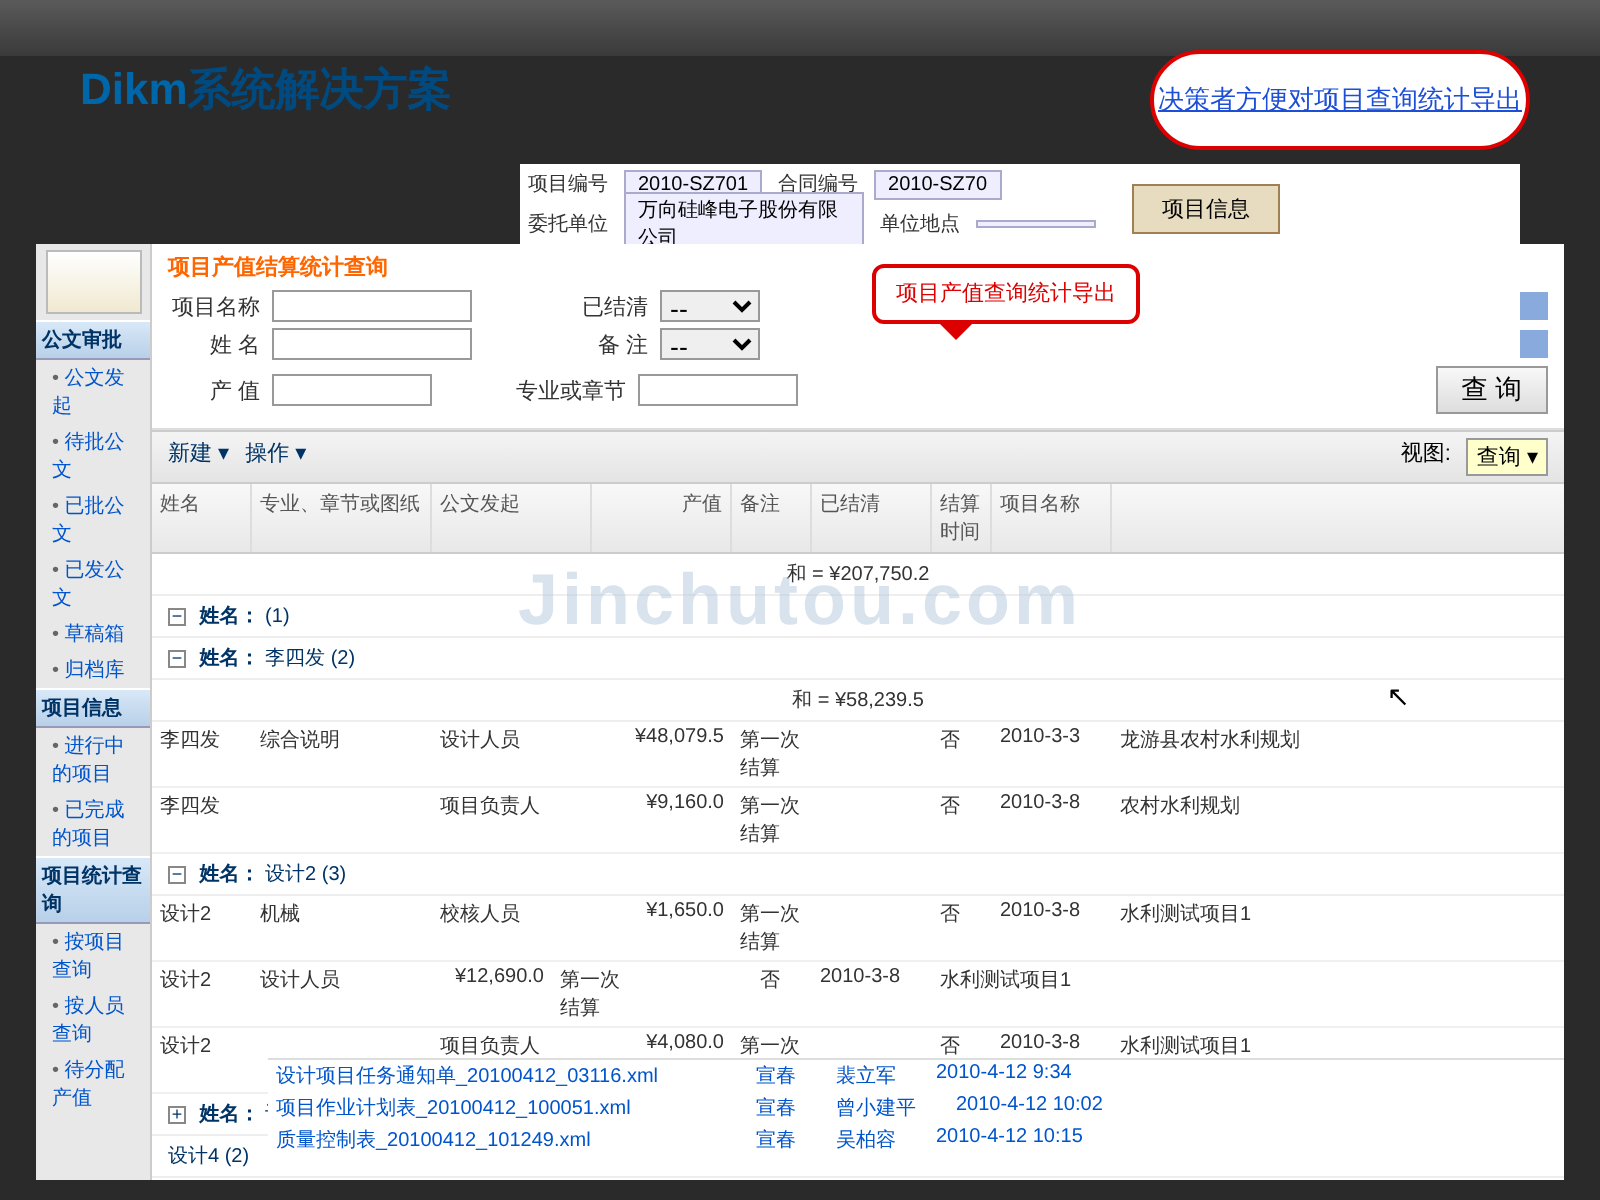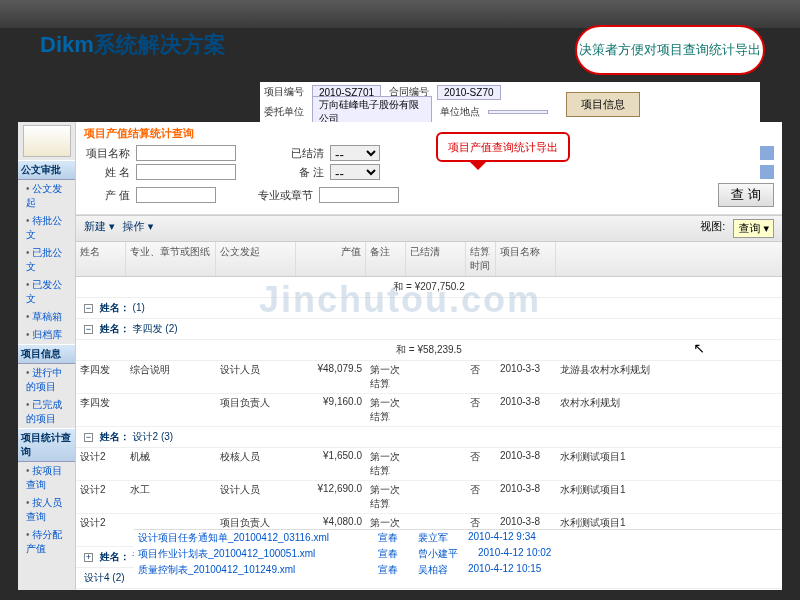--- a/index.html
+++ b/index.html
@@ -5,21 +5,21 @@
   * { box-sizing: border-box; margin: 0; padding: 0; }
   body { font-family: "Microsoft YaHei", Arial, sans-serif; font-size: 11px; background: #2a2a2a; width: 800px; height: 600px; overflow: hidden; position: relative; }
   
   .header-bar { position: absolute; top: 0; left: 0; right: 0; height: 28px; background: linear-gradient(#5a5a5a, #3a3a3a); }
   
   .title-area { position: absolute; top: 30px; left: 40px; right: 40px; height: 50px; }
   .main-title { font-size: 22px; font-weight: bold; color: #004a80; }
   .title-blue { color: #0066aa; }
   
   .cloud-bubble { position: absolute; top: 15px; right: 20px; width: 220px; height: 65px; }
-  .cloud-main { position: absolute; left: 15px; top: 10px; width: 190px; height: 50px; background: #fff; border: 2px solid #d00; border-radius: 30px; display: flex; align-items: center; justify-content: center; text-align: center; color: #0f766e; font-size: 13px; line-height: 1.3; }
+  .cloud-main { position: absolute; left: 15px; top: 10px; width: 190px; height: 50px; background: #fff; border: 2px solid #d00; border-radius: 30px; display: flex; align-items: center; justify-content: center; text-align: center; color: #1d4ed8; font-size: 13px; line-height: 1.3; text-decoration: underline; }
   
   .top-info { position: absolute; top: 82px; left: 260px; right: 40px; height: 40px; background: #fff; font-size: 10px; }
   .top-info-row { display: flex; height: 20px; align-items: center; }
   .top-info-label { color: #333; padding: 0 4px; }
   .top-info-box { background: #eef; border: 1px solid #aac; padding: 1px 6px; margin: 0 4px; min-width: 60px; }
   .proj-info-tab { position: absolute; right: 120px; top: 10px; background: #e8dcc0; border: 1px solid #a08050; padding: 4px 14px; font-size: 11px; }
   
   .main-area { position: absolute; top: 122px; left: 18px; right: 18px; bottom: 10px; background: #fff; }
   
   .sidebar { position: absolute; left: 0; top: 0; width: 58px; bottom: 0; background: #e8e8e8; border-right: 1px solid #ccc; font-size: 10px; overflow: hidden; }
@@ -207,21 +207,20 @@
             <div class="dc col-role">校核人员</div>
             <div class="dc col-val">¥1,650.0</div>
             <div class="dc col-note">第一次结算</div>
             <div class="dc col-settle"></div>
             <div class="dc col-yn">否</div>
             <div class="dc col-date">2010-3-8</div>
             <div class="dc col-proj">水利测试项目1</div>
           </div>
           <div class="data-row">
             <div class="dc col-name">设计2</div>
-            <div class="dc col-spec">水工</div>
             <div class="dc col-role">设计人员</div>
             <div class="dc col-val">¥12,690.0</div>
             <div class="dc col-note">第一次结算</div>
             <div class="dc col-settle"></div>
             <div class="dc col-yn">否</div>
             <div class="dc col-date">2010-3-8</div>
             <div class="dc col-proj">水利测试项目1</div>
           </div>
           <div class="data-row">
             <div class="dc col-name">设计2</div>

